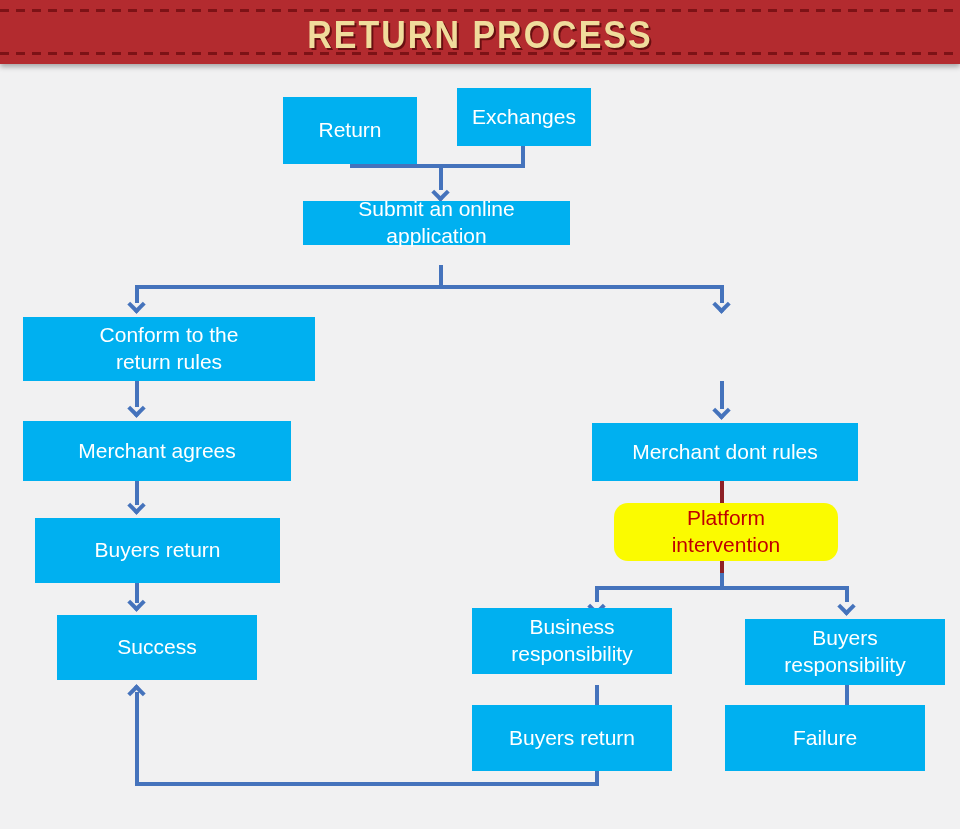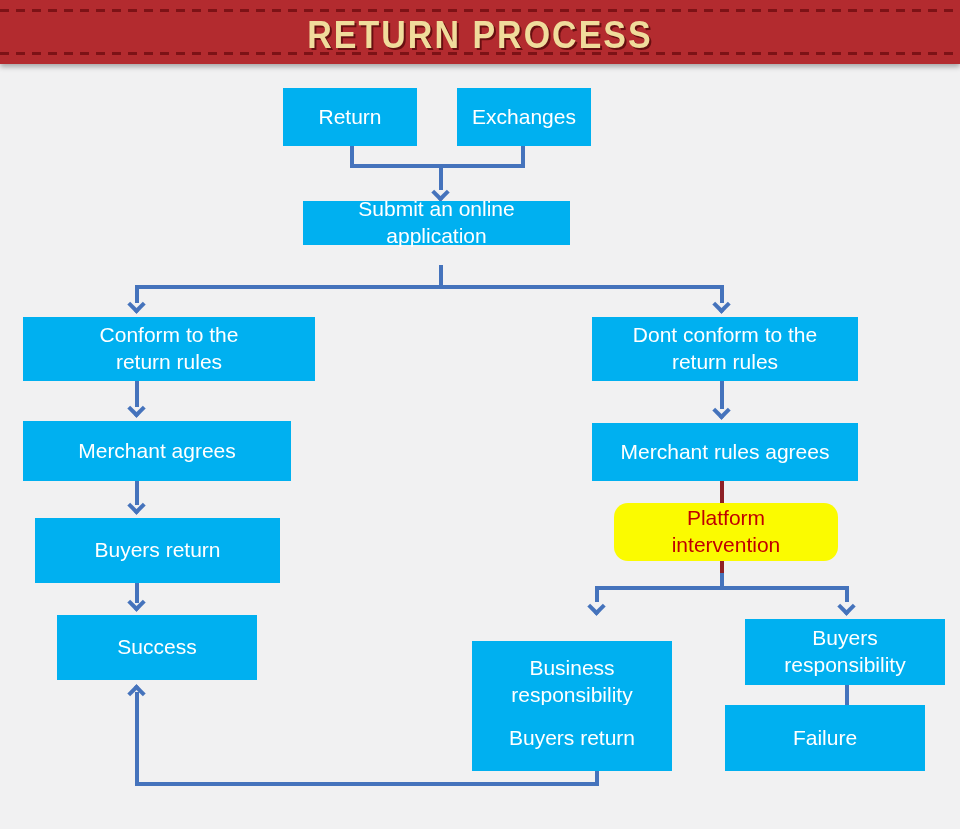--- a/index.html
+++ b/index.html
@@ -106,61 +106,58 @@
   <div class="ln v" style="left:845px;top:586px;height:16px"></div>
   <div class="ah down" style="left:840px;top:600px"></div>
   <div class="ln v" style="left:595px;top:685px;height:20px"></div>
   <div class="ln v" style="left:845px;top:685px;height:20px"></div>
 
   <div class="ln v" style="left:595px;top:771px;height:15px"></div>
   <div class="ln h" style="left:135px;top:782px;width:464px"></div>
   <div class="ln v" style="left:135px;top:692px;height:90px"></div>
   <div class="ah up" style="left:130px;top:687px"></div>
 
-  <div class="node cyan" style="left:283px;top:88px;width:134px;height:58px">
+  <div class="node cyan" style="left:283px;top:97px;width:134px;height:67px">
     <span class="lbl">Return</span>
   </div>
 
   <div class="node cyan" style="left:457px;top:88px;width:134px;height:58px">
     <span class="lbl">Exchanges</span>
   </div>
 
   <div class="node cyan" style="left:303px;top:201px;width:267px;height:44px">
     <span class="lbl" style="max-width:178px">Submit an online application</span>
   </div>
 
   <div class="node cyan" style="left:23px;top:317px;width:292px;height:64px">
     <span class="lbl" style="max-width:160px">Conform to the return rules</span>
   </div>
 
-  <div class="node cyan" style="left:592px;top:317px;width:266px;height:64px">
-    <span class="lbl" style="max-width:210px">Dont conform to the return rules</span>
-  </div>
 
   <div class="node cyan" style="left:23px;top:421px;width:268px;height:60px">
     <span class="lbl">Merchant agrees</span>
   </div>
 
   <div class="node cyan" style="left:592px;top:423px;width:266px;height:58px">
-    <span class="lbl">Merchant rules agrees</span>
+    <span class="lbl">Merchant dont rules</span>
   </div>
 
   <div class="node cyan" style="left:35px;top:518px;width:245px;height:65px">
     <span class="lbl">Buyers return</span>
   </div>
 
   <div class="node yellow" style="left:614px;top:503px;width:224px;height:58px">
     <span class="lbl" style="max-width:135px">Platform intervention</span>
   </div>
 
   <div class="node cyan" style="left:57px;top:615px;width:200px;height:65px">
     <span class="lbl">Success</span>
   </div>
 
-  <div class="node cyan" style="left:472px;top:641px;width:200px;height:82px">
+  <div class="node cyan" style="left:472px;top:608px;width:200px;height:66px">
     <span class="lbl" style="max-width:150px">Business responsibility</span>
   </div>
 
   <div class="node cyan" style="left:745px;top:619px;width:200px;height:66px">
     <span class="lbl" style="max-width:150px">Buyers responsibility</span>
   </div>
 
   <div class="node cyan" style="left:472px;top:705px;width:200px;height:66px">
     <span class="lbl">Buyers return</span>
   </div>

